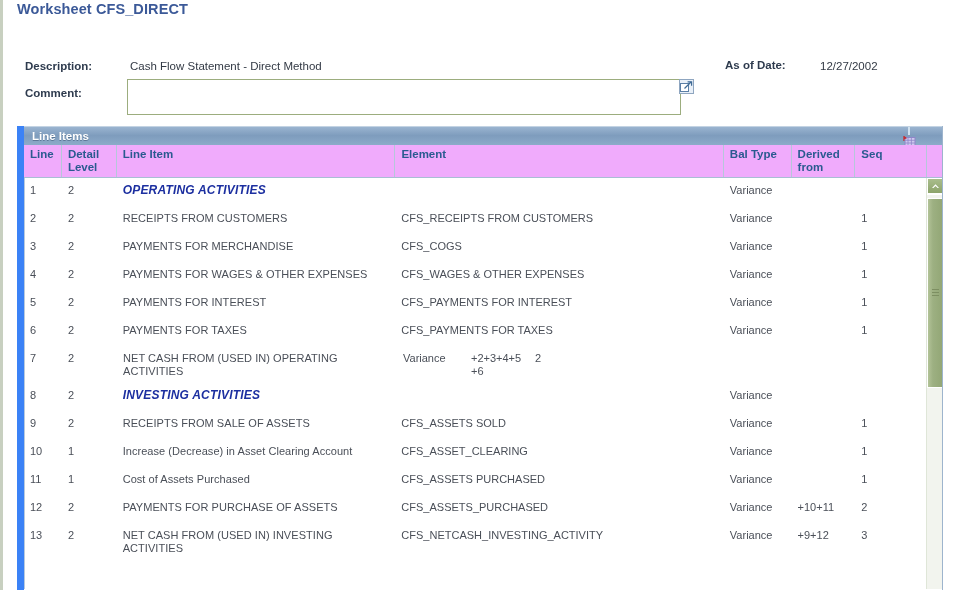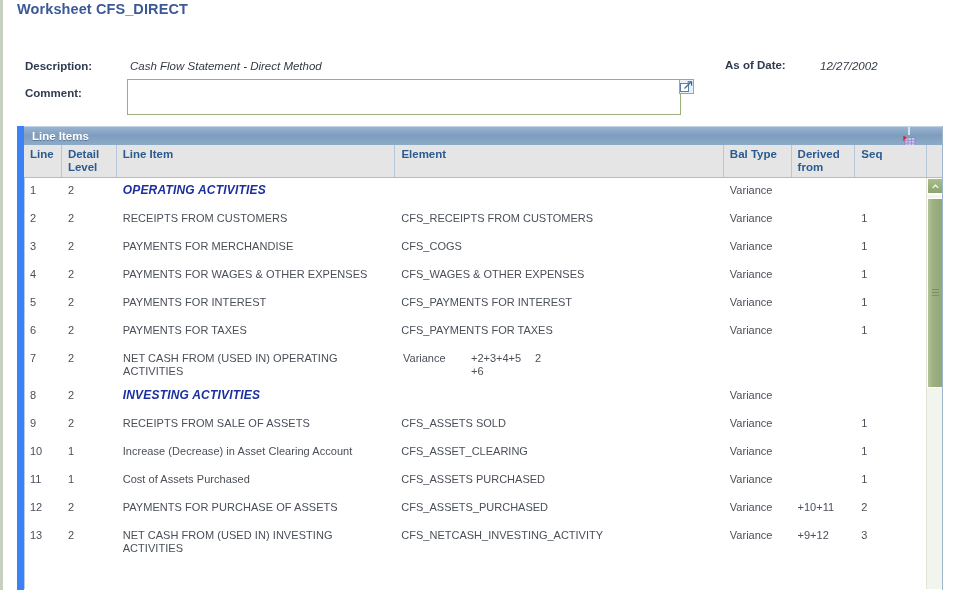--- a/index.html
+++ b/index.html
@@ -34,21 +34,20 @@
     font-size: 11.5px;
     font-weight: bold;
     color: #2e3b4e;
     white-space: nowrap;
   }
   .val {
     position: absolute;
     font-size: 11.5px;
     color: #333a45;
     white-space: nowrap;
-    font-style: italic;
   }
   #lbl-description { left: 22px; top: 60px; }
   #val-description { left: 127px; top: 60px; }
   #lbl-comment     { left: 22px; top: 87px; }
   #lbl-asof        { left: 722px; top: 59px; }
   #val-asof        { left: 817px; top: 60px; }
 
   .comment-box {
     position: absolute;
     left: 124px; top: 79px;
@@ -150,21 +149,21 @@
     background: #5f87b0;
     border: 1px solid #9fbad4;
     display: inline-flex;
     align-items: center; justify-content: center;
     cursor: pointer;
   }
 
   
   .grid-head {
     display: flex;
-    background: #e5e5e5;
+    background: #f0abfc;
     border-bottom: 1px solid #a9bed4;
     height: 33px;
   }
   .grid-head .cell {
     font-size: 11.5px;
     font-weight: bold;
     color: #2a5a90;
     padding: 3px 5px 0 6px;
     border-right: 1px solid #b6c7da;
     line-height: 13px;

